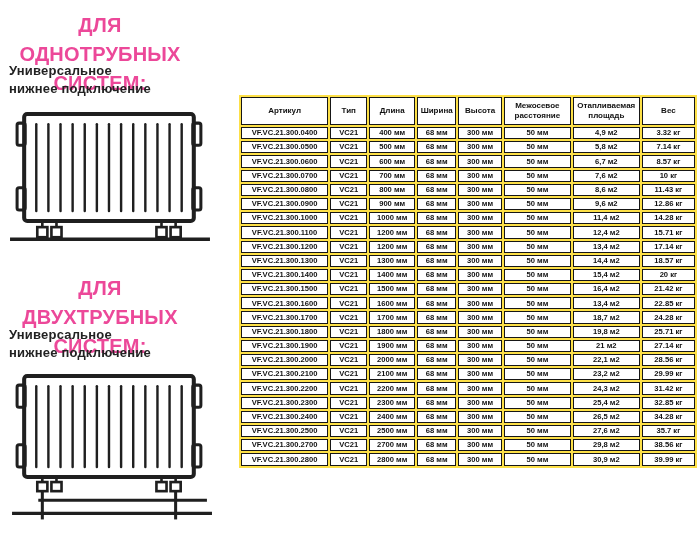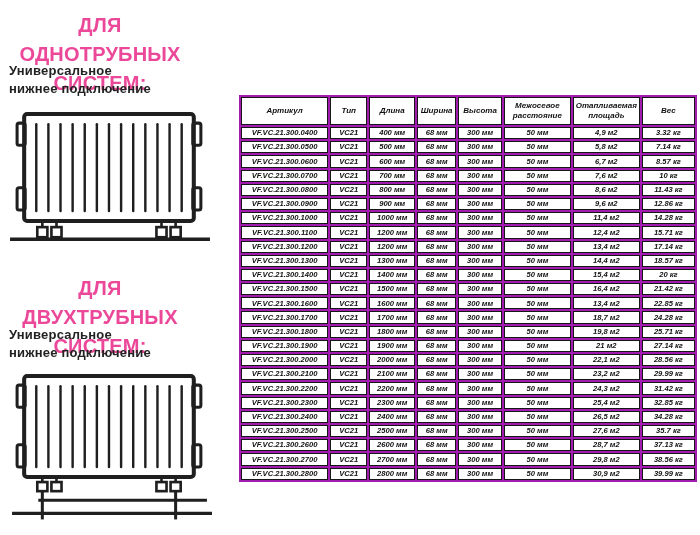--- a/index.html
+++ b/index.html
@@ -32,21 +32,21 @@
   .d1 { position: absolute; left: 8px; top: 110px; width: 206px; }
   .h2 { top: 274px; }
   .s2 { top: 326px; }
   .d2 { position: absolute; left: 8px; top: 372px; width: 206px; }
   svg .stroke { stroke: #1f1f1f; fill: none; }
 
   
   .table-wrap { position: absolute; left: 239px; top: 95px; }
   table.spec-table {
     border-collapse: separate; border-spacing: 2px;
-    table-layout: fixed; width: 458px; background: #a21caf; font-style: italic;
+    table-layout: fixed; width: 458px; background: #fde047;
   }
   .spec-table th, .spec-table td {
     border: 1.4px solid #161616;
     font-weight: bold; text-align: center; vertical-align: middle;
     color: #111; background: #fff; padding: 0 1px;
     overflow: hidden; white-space: nowrap;
   }
   .spec-table th { font-size: 8px; height: 26px; line-height: 1.25; white-space: normal; }
   .spec-table td { font-size: 7.6px; height: 10.2px; line-height: 1; }
   col.c-art { width: 82px; } col.c-type { width: 35px; }
@@ -393,30 +393,20 @@
             <td>VF.VC.21.300.2500</td>
             <td>VC21</td>
             <td>2500 мм</td>
             <td>68 мм</td>
             <td>300 мм</td>
             <td>50 мм</td>
             <td>27,6 м2</td>
             <td>35.7 кг</td>
           </tr>
           <tr>
-            <td>VF.VC.21.300.2600</td>
-            <td>VC21</td>
-            <td>2600 мм</td>
-            <td>68 мм</td>
-            <td>300 мм</td>
-            <td>50 мм</td>
-            <td>28,7 м2</td>
-            <td>37.13 кг</td>
-          </tr>
-          <tr>
             <td>VF.VC.21.300.2700</td>
             <td>VC21</td>
             <td>2700 мм</td>
             <td>68 мм</td>
             <td>300 мм</td>
             <td>50 мм</td>
             <td>29,8 м2</td>
             <td>38.56 кг</td>
           </tr>
           <tr>

